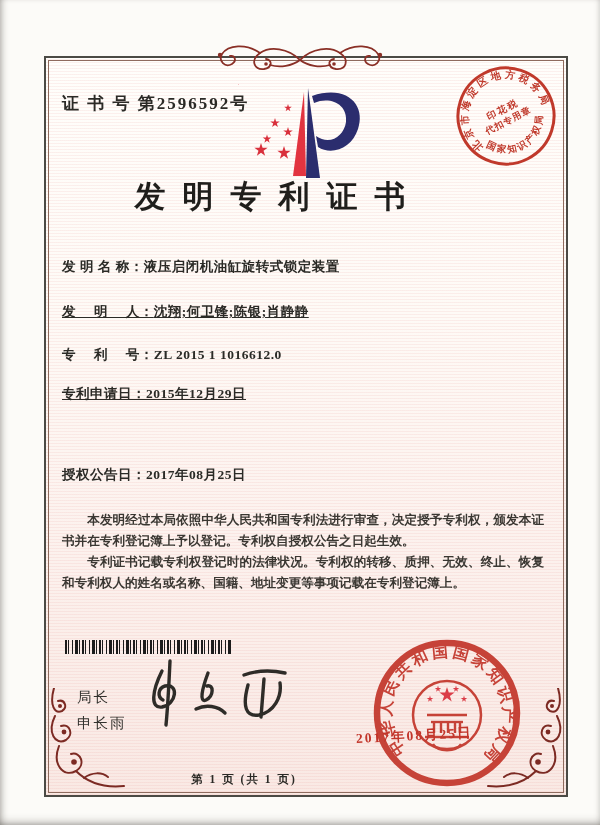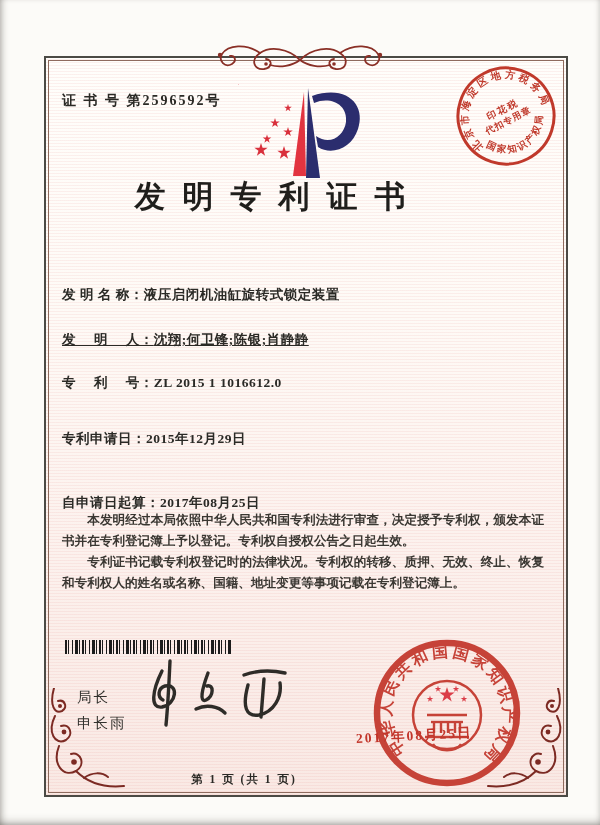--- a/index.html
+++ b/index.html
@@ -9,24 +9,24 @@
           box-shadow:inset 6px 0 8px -6px rgba(60,55,50,.55), inset -4px 0 6px -4px rgba(60,55,50,.25), inset 0 -8px 10px -7px rgba(60,55,50,.5); }
   
   .frame { position:absolute; left:44px; top:56px; width:524px; height:741px;
            border:2px solid #4b4a45;
            background:
              repeating-linear-gradient(0deg, rgba(224,120,118,.10) 0 1px, rgba(255,255,255,0) 1px 3px),
              linear-gradient(180deg,#fffefb 0%,#fefaf6 35%,#fcf1ed 68%,#f9e9e4 100%); }
   .frame .inner-line { position:absolute; inset:2px; border:1px solid #8f6b5e; pointer-events:none; }
   .orn { position:absolute; pointer-events:none; }
   
-  .cert-no { position:absolute; left:62px; top:92px; font-size:14px; letter-spacing:2px; color:#2b2a26; font-weight:bold; }
+  .cert-no { position:absolute; left:62px; top:92px; font-size:17px; letter-spacing:2px; color:#2b2a26; font-weight:bold; }
   .title { position:absolute; left:0; top:176px; width:540px; text-align:center; font-size:31px; font-weight:bold;
            letter-spacing:17px; text-indent:17px; color:#1f1e1b; }
-  .field { position:absolute; left:62px; font-size:13.5px; font-weight:bold; color:#2b2a26; letter-spacing:.5px; white-space:nowrap;margin-top:28px; }
+  .field { position:absolute; left:62px; font-size:13.5px; font-weight:bold; color:#2b2a26; letter-spacing:.5px; white-space:nowrap; }
   .paras { position:absolute; left:62px; top:490px; width:482px; font-size:12.6px; line-height:21px;
            color:#3a3732; text-align:justify; font-weight:600;margin-top:20px; }
   .paras p { text-indent:2em; }
   .barcode { position:absolute; left:65px; top:640px; width:166px; height:14px;
              background:repeating-linear-gradient(90deg,#1c1c1c 0 2px,transparent 2px 3px,#1c1c1c 3px 4px,transparent 4px 7px,#1c1c1c 7px 8px,transparent 8px 10px,#1c1c1c 10px 13px,transparent 13px 14px,#1c1c1c 14px 15px,transparent 15px 17px); }
   .signer { position:absolute; left:77px; top:684px; font-family:"Liberation Sans","DejaVu Sans",sans-serif;
             font-size:14.5px; color:#33322e; line-height:26px; letter-spacing:2px; }
   .sig-svg { position:absolute; left:132px; top:655px; }
   .seal-svg { position:absolute; left:362px; top:628px; }
   .seal-date { position:absolute; left:356px; top:727px; font-size:13.5px; font-weight:bold; color:#c2352a;
@@ -111,25 +111,25 @@
 
   <div class="field" style="top:258px;">
     <span>发 明 名 称：</span><span>液压启闭机油缸旋转式锁定装置</span>
   </div>
   <div class="field" style="top:303px;text-decoration:underline;">
     <span>发　 明　 人：</span><span>沈翔;何卫锋;陈银;肖静静</span>
   </div>
   <div class="field" style="top:346px;text-align:center;">
     <span>专　 利　 号：</span><span>ZL 2015 1 1016612.0</span>
   </div>
-  <div class="field" style="top:402px;">
+  <div class="field" style="top:385px;text-decoration:underline;">
     <span>专利申请日：</span><span>2015年12月29日</span>
   </div>
   <div class="field" style="top:466px;">
-    <span>自申请日起算：</span><span>2017年08月25日</span>
+    <span>授权公告日：</span><span>2017年08月25日</span>
   </div>
 
   <div class="paras">
     <p>本发明经过本局依照中华人民共和国专利法进行审查，决定授予专利权，颁发本证书并在专利登记簿上予以登记。专利权自授权公告之日起生效。</p>
     <p>专利证书记载专利权登记时的法律状况。专利权的转移、质押、无效、终止、恢复和专利权人的姓名或名称、国籍、地址变更等事项记载在专利登记簿上。</p>
   </div>
 
   <div class="barcode"></div>
 
   <div class="signer">

